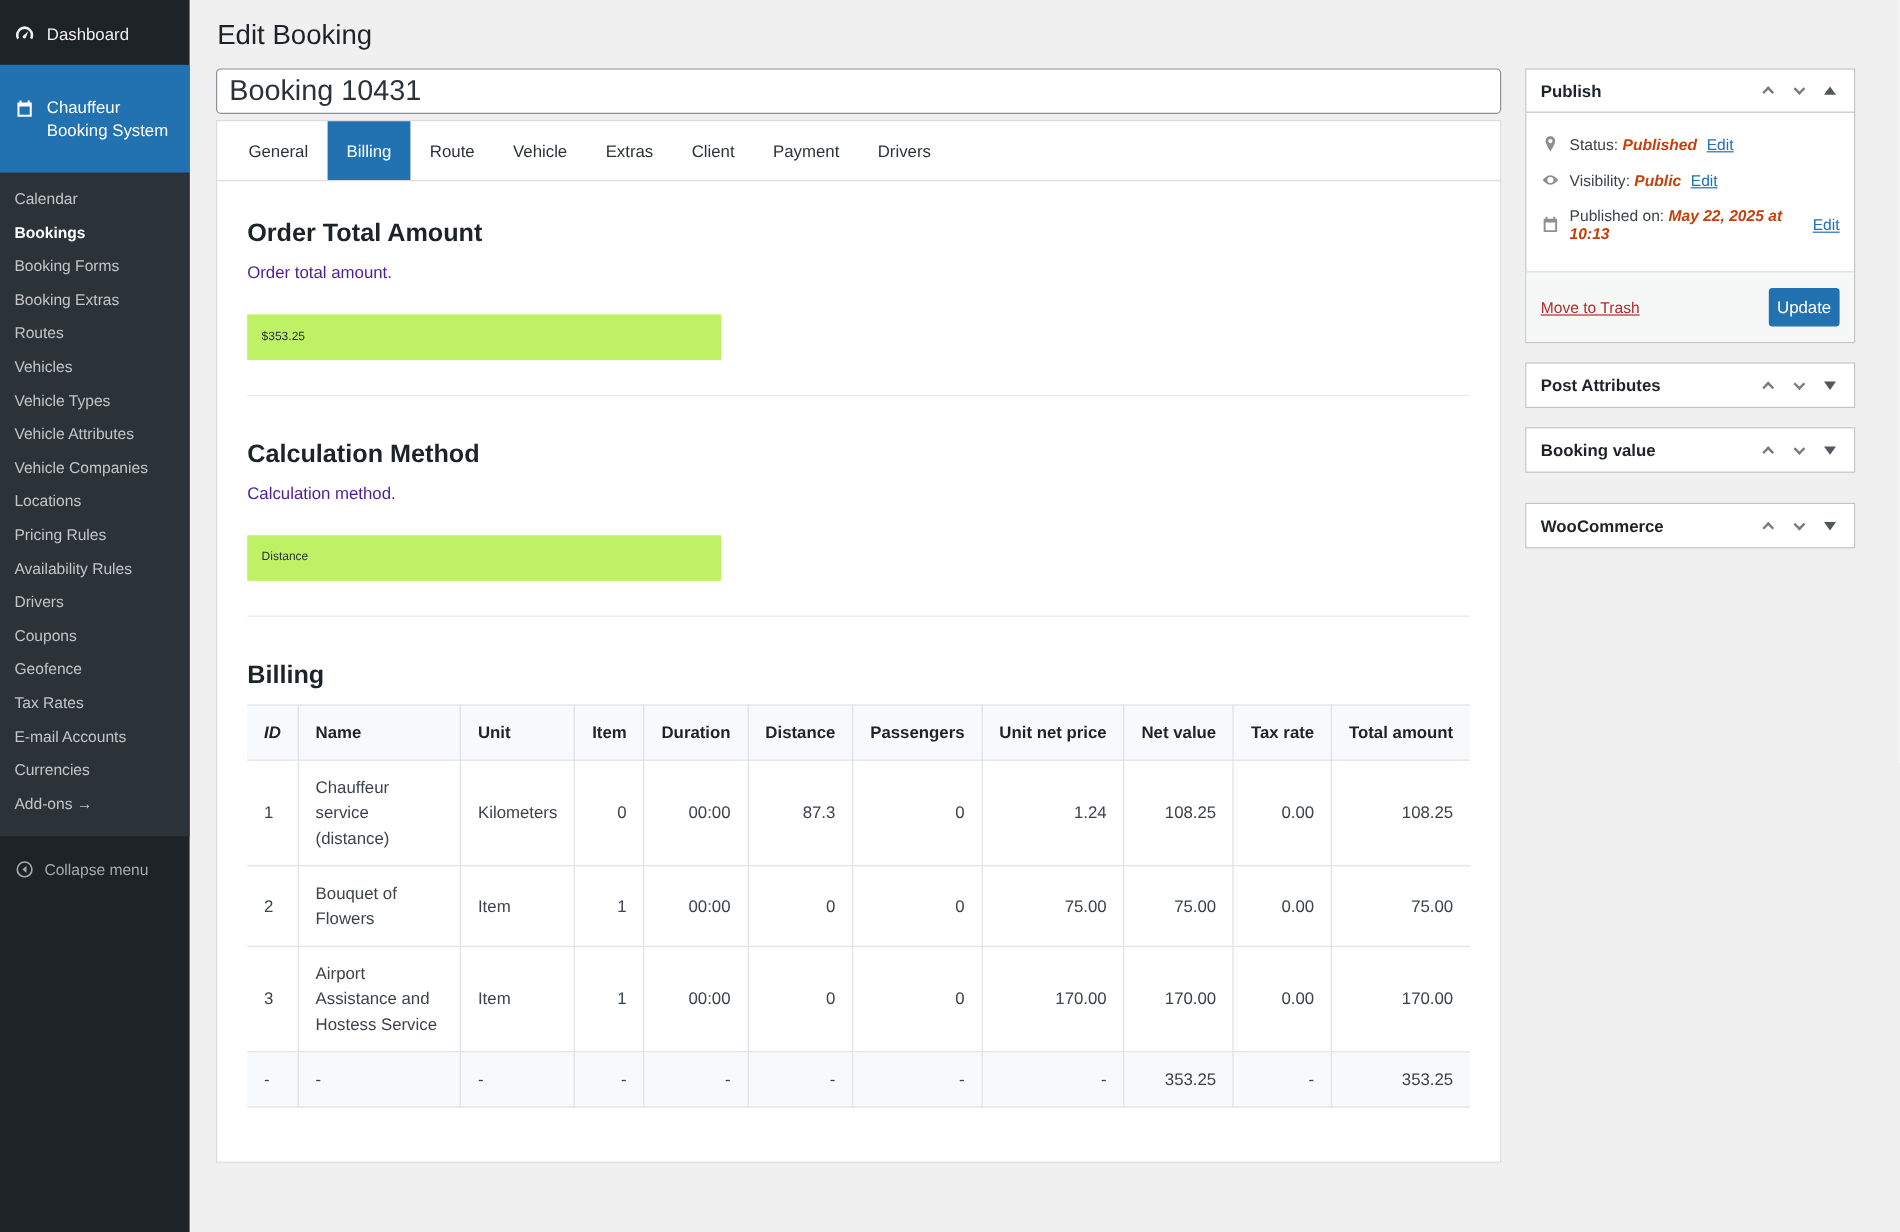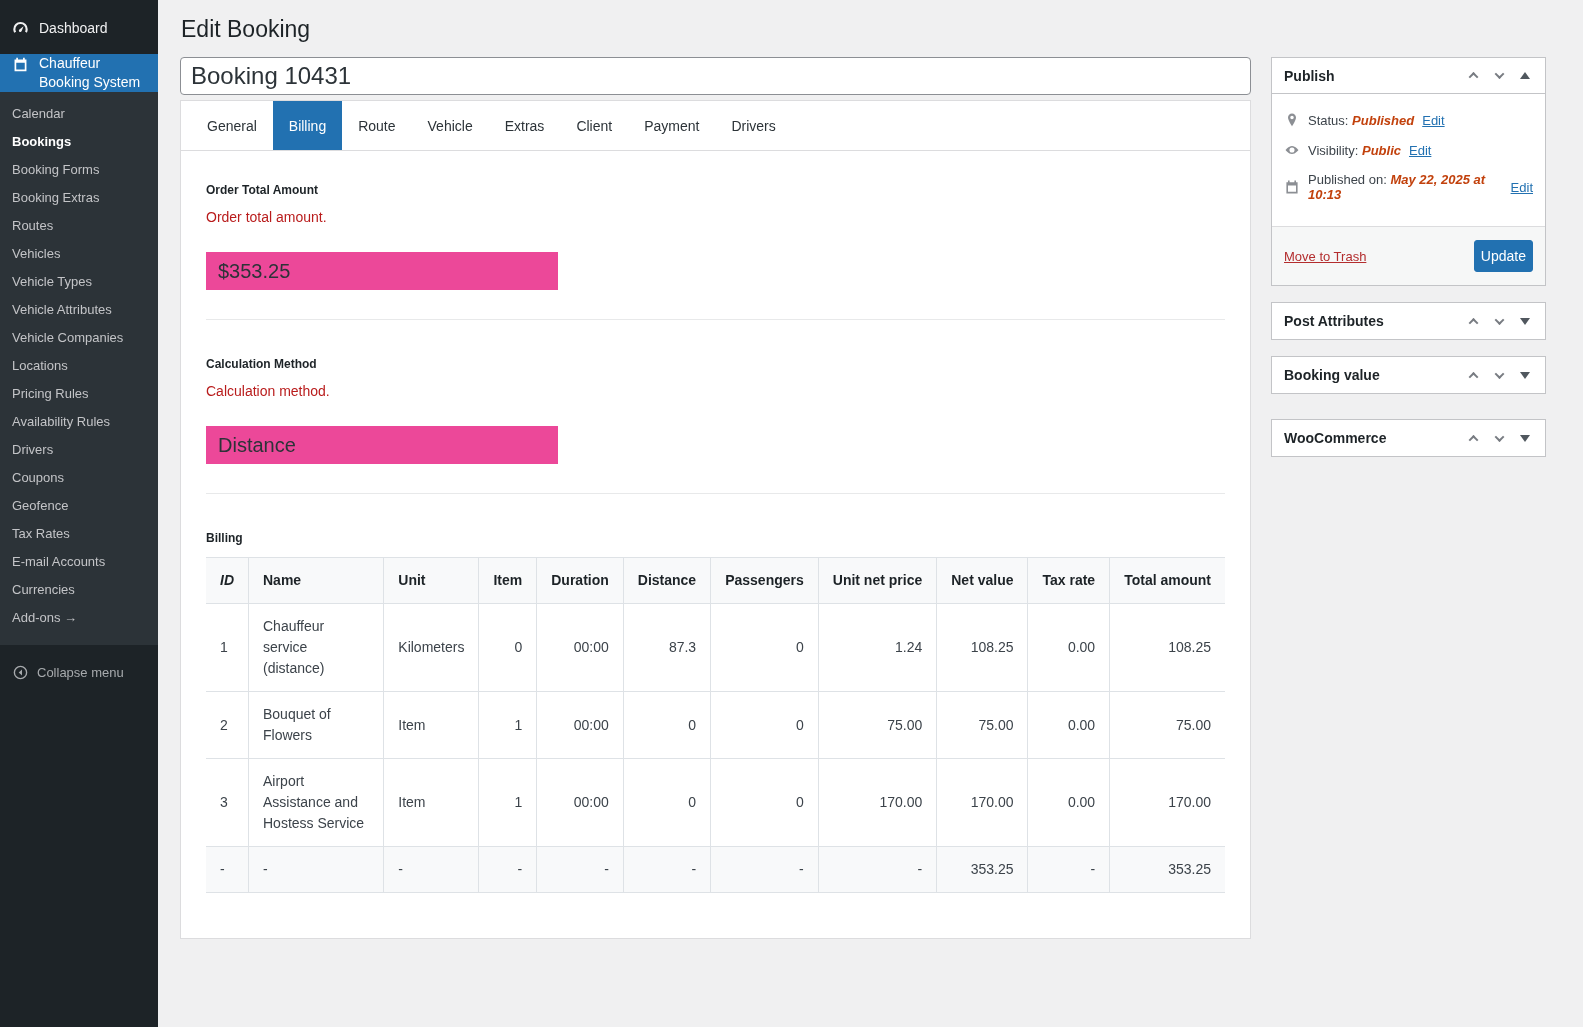--- a/index.html
+++ b/index.html
@@ -12,21 +12,21 @@
   .sidebar {
     position: absolute; left: 0; top: 0; width: 158px; height: 1027px;
     background: #1d2327; color: #c3c4c7; font-size: 13px;
   }
   .menu-top-item {
     display: flex; align-items: center; gap: 10px;
     padding: 19px 12px 18px; color: #f0f0f1; font-size: 14px; cursor: pointer;
   }
   .plugin-item {
     display: flex; align-items: flex-start; gap: 10px;
-    padding: 0 12px; background: #2271b1; color: #fff; font-size: 14px;
+    padding: 26px 12px; background: #2271b1; color: #fff; font-size: 14px;
     line-height: 19px; cursor: pointer;
   }
   .plugin-item .mi { margin-top: 2px; }
   .submenu { list-style: none; margin: 0; padding: 8px 0 13px; background: #2c3338; }
   .submenu-item { padding: 5px 12px; line-height: 18px; color: #c3c4c7; cursor: pointer; }
   .submenu-item.active { color: #fff; font-weight: 700; }
   .collapse-item {
     display: flex; align-items: center; gap: 8px; margin-top: 9px;
     padding: 10px 12px; color: #a7aaad; font-size: 13px; cursor: pointer;
   }
@@ -46,25 +46,25 @@
     background: #fff; border: 1px solid #8c8f94; border-radius: 4px; outline: none;
     margin-bottom: 5px;
   }
 
   .panel { background: #fff; border: 1px solid #dcdcde; }
   .tab-bar { display: flex; align-items: stretch; padding: 0 10px; border-bottom: 1px solid #dcdcde; }
   .tab { padding: 17px 16px 16px; font-size: 14px; color: #2c3338; cursor: pointer; }
   .tab.active { background: #2271b1; color: #fff; }
 
   .panel-content { padding: 32px 25px 45px; }
-  .section-title { margin: 0 0 12px; font-size: 12px; font-weight: 700; color: #1d2327; }
-  .section-desc { margin: 0 0 27px; font-size: 14px; color: #b91c1c; }
+  .section-title { margin: 0 0 12px; font-size: 21px; font-weight: 700; color: #1d2327; }
+  .section-desc { margin: 0 0 27px; font-size: 14px; color: #4c1d95; }
   .readonly-field {
-    width: 352px; height: 38px; padding: 10px 12px; line-height: 18px;
-    background: #ec4899; font-size: 20px; color: #2c3338;
+    width: 395px; height: 38px; padding: 10px 12px; line-height: 18px;
+    background: #bef264; font-size: 10px; color: #2c3338;
   }
   .sep { border: none; border-top: 1px solid #e8e9ea; margin: 29px 0 37px; }
 
   
   table.billing { width: 100%; border-collapse: collapse; font-size: 14px; color: #3c434a; margin-top: 1px; }
   table.billing th, table.billing td { border: 1px solid #dee2e6; padding: 12px 14px; text-align: left; vertical-align: middle; line-height: 21px; }
   table.billing th:first-child, table.billing td:first-child { border-left: none; }
   table.billing th:last-child, table.billing td:last-child { border-right: none; }
   table.billing th { background: #f8f9fa; font-weight: 700; color: #1d2327; white-space: nowrap; }
   table.billing th:nth-child(1) { width: 36px; font-style: italic; }

